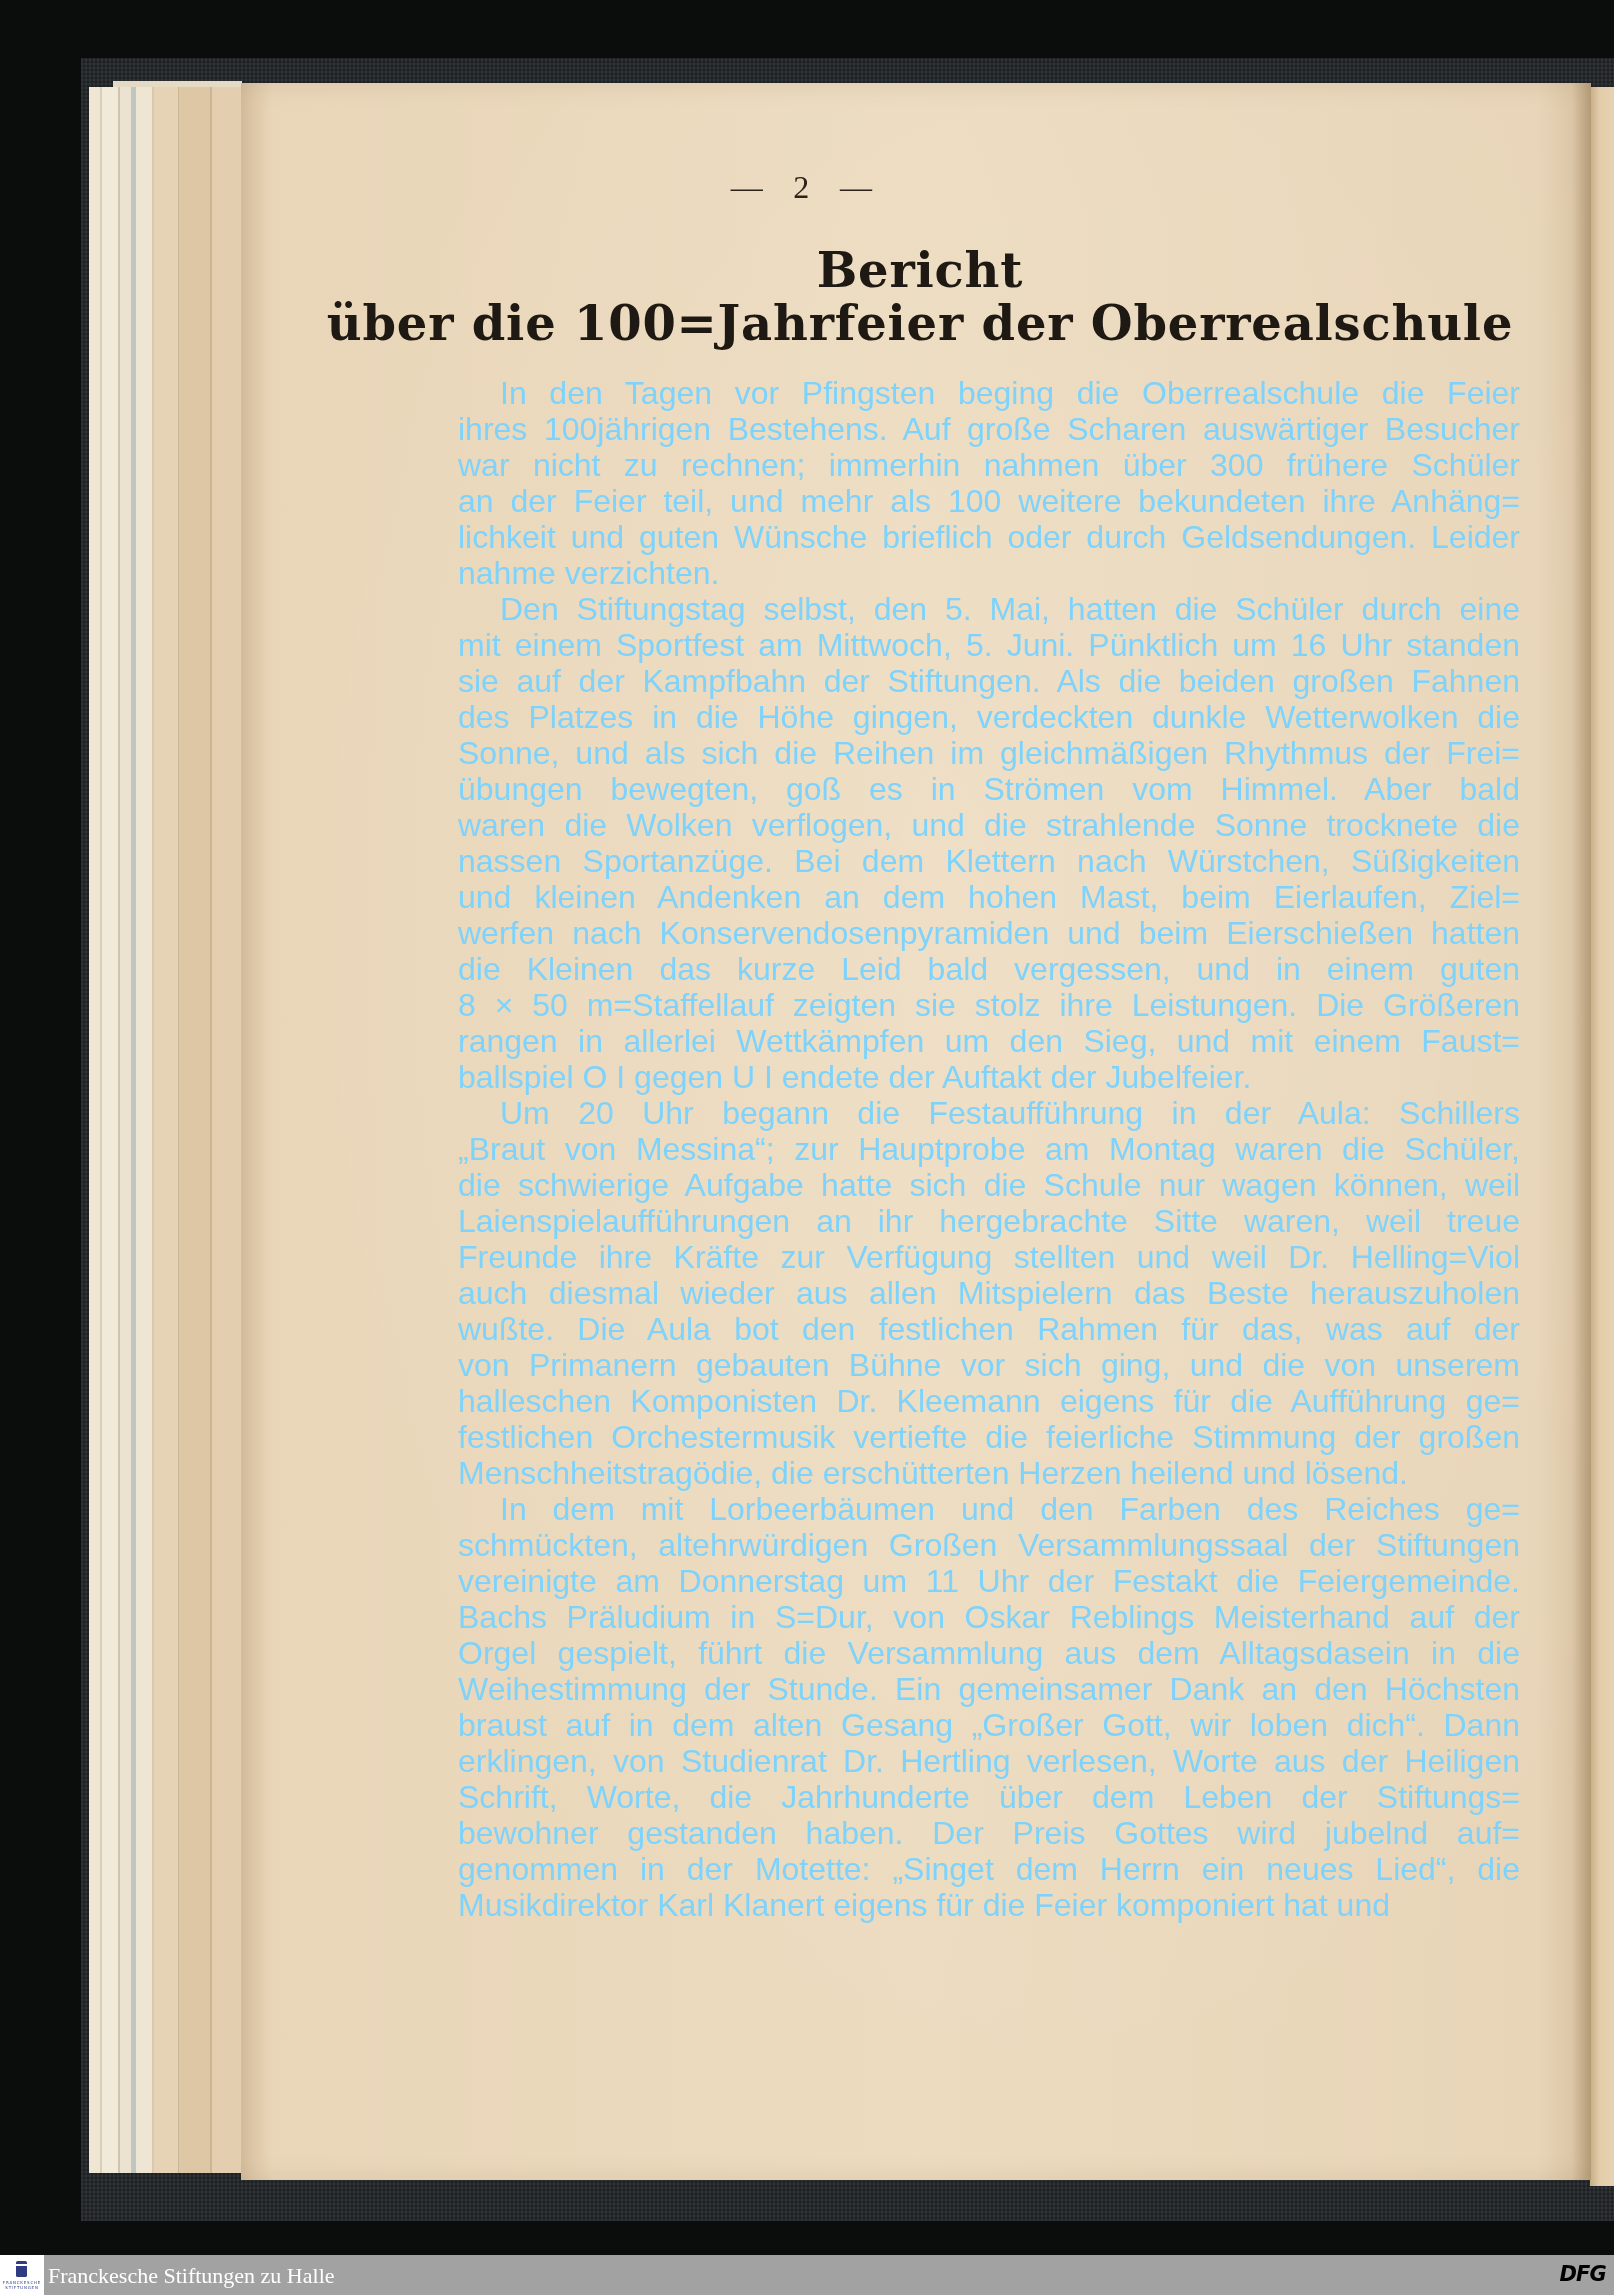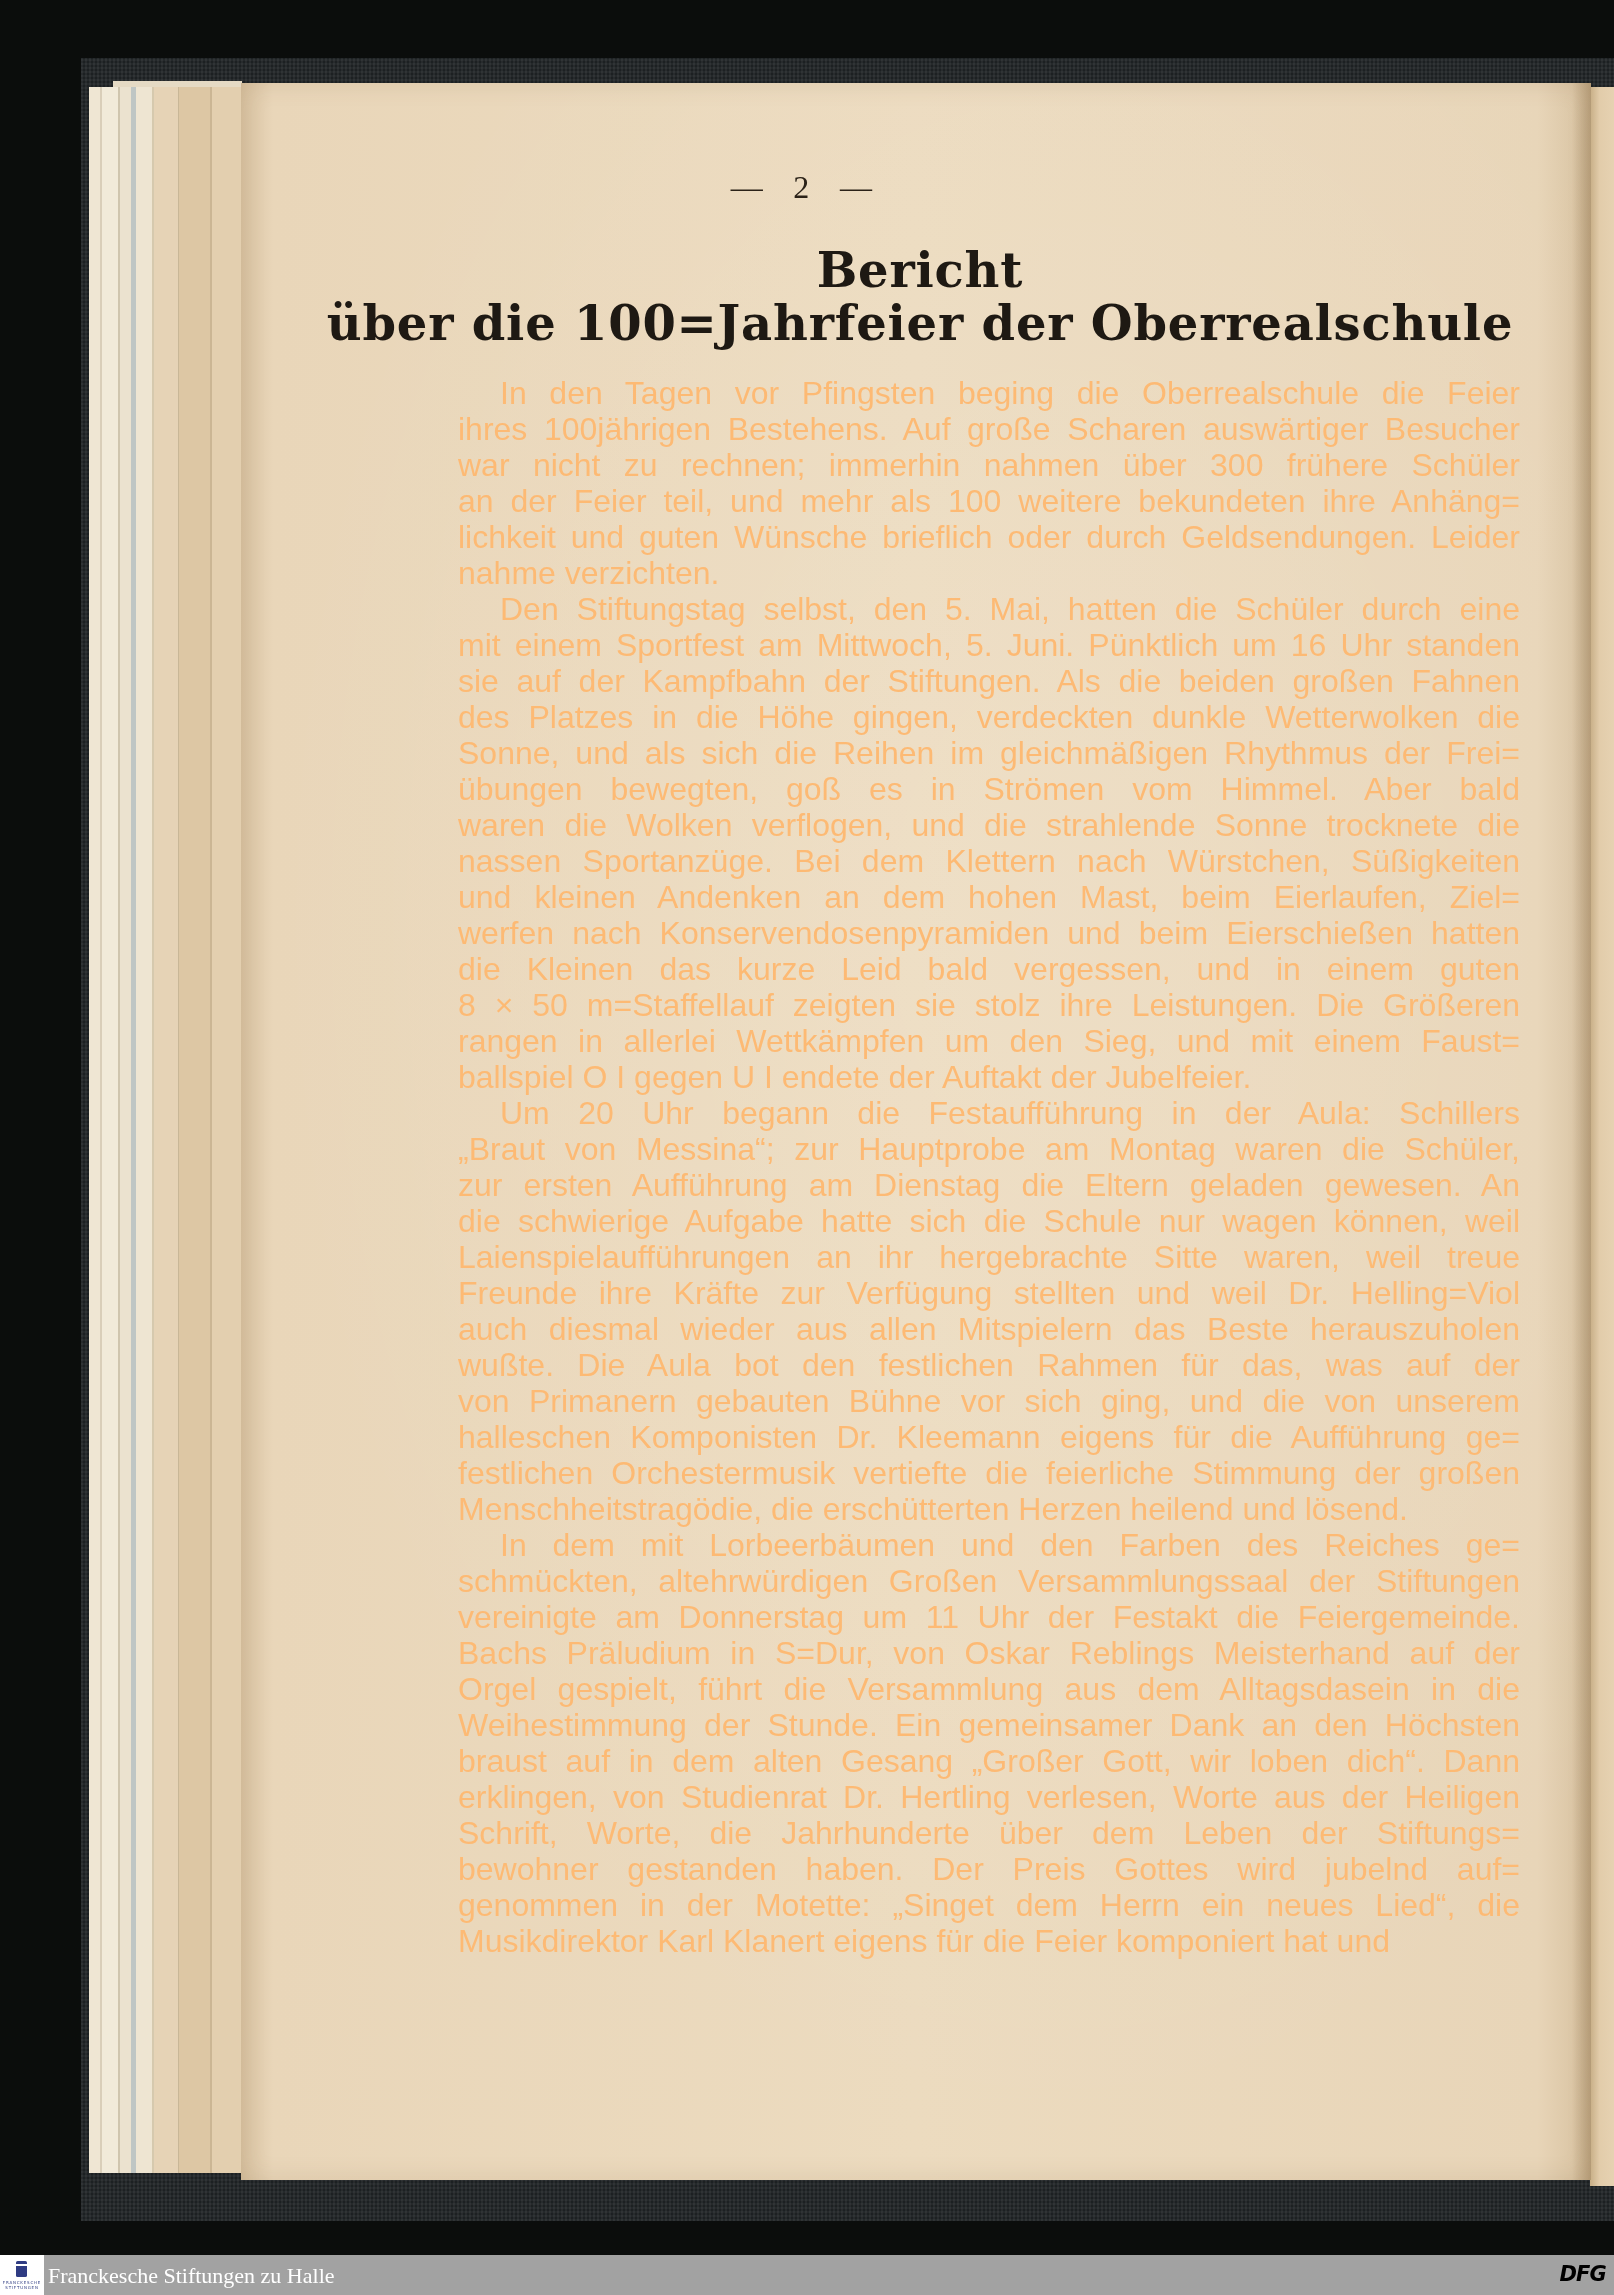--- a/index.html
+++ b/index.html
@@ -61,21 +61,21 @@
   .title {
     position: absolute; left: 0; width: 100%; text-align: center;
     font-family: "DejaVu Serif", serif; font-weight: bold; color: #1e1913;
     letter-spacing: 0.8px;
   }
   .title-line-1 { top: 242px; font-size: 48px; left: 113px; }
   .title-line-2 { top: 295px; font-size: 48px; left: 113px; }
   .body-text {
     position: absolute; left: 458px; top: 375px; width: 1062px;
     font-family: "Liberation Sans", sans-serif;
-    font-size: 32px; line-height: 36px; color: #fdba74;
+    font-size: 32px; line-height: 36px; color: #7dd3fc;
     font-stretch: condensed;
   }
   .body-text .para { margin: 0; text-align: justify; }
   .body-text .line {
     display: block; white-space: nowrap; text-align: justify;
     text-align-last: justify; height: 36px;
   }
   .body-text .line.last { text-align-last: left; }
   .body-text .line.indent { padding-left: 42px; }
   
@@ -145,21 +145,20 @@
       <span class="line">und kleinen Andenken an dem hohen Mast, beim Eierlaufen, Ziel=</span>
       <span class="line">werfen nach Konservendosenpyramiden und beim Eierschießen hatten</span>
       <span class="line">die Kleinen das kurze Leid bald vergessen, und in einem guten</span>
       <span class="line">8 × 50 m=Staffellauf zeigten sie stolz ihre Leistungen. Die Größeren</span>
       <span class="line">rangen in allerlei Wettkämpfen um den Sieg, und mit einem Faust=</span>
       <span class="line last">ballspiel O I gegen U I endete der Auftakt der Jubelfeier.</span>
     </div>
     <div class="para">
       <span class="line indent">Um 20 Uhr begann die Festaufführung in der Aula: Schillers</span>
       <span class="line">„Braut von Messina“; zur Hauptprobe am Montag waren die Schüler,</span>
-      <span class="line">zur ersten Aufführung am Dienstag die Eltern geladen gewesen. An</span>
       <span class="line">die schwierige Aufgabe hatte sich die Schule nur wagen können, weil</span>
       <span class="line">Laienspielaufführungen an ihr hergebrachte Sitte waren, weil treue</span>
       <span class="line">Freunde ihre Kräfte zur Verfügung stellten und weil Dr. Helling=Viol</span>
       <span class="line">auch diesmal wieder aus allen Mitspielern das Beste herauszuholen</span>
       <span class="line">wußte. Die Aula bot den festlichen Rahmen für das, was auf der</span>
       <span class="line">von Primanern gebauten Bühne vor sich ging, und die von unserem</span>
       <span class="line">halleschen Komponisten Dr. Kleemann eigens für die Aufführung ge=</span>
       <span class="line">festlichen Orchestermusik vertiefte die feierliche Stimmung der großen</span>
       <span class="line last">Menschheitstragödie, die erschütterten Herzen heilend und lösend.</span>
     </div>

